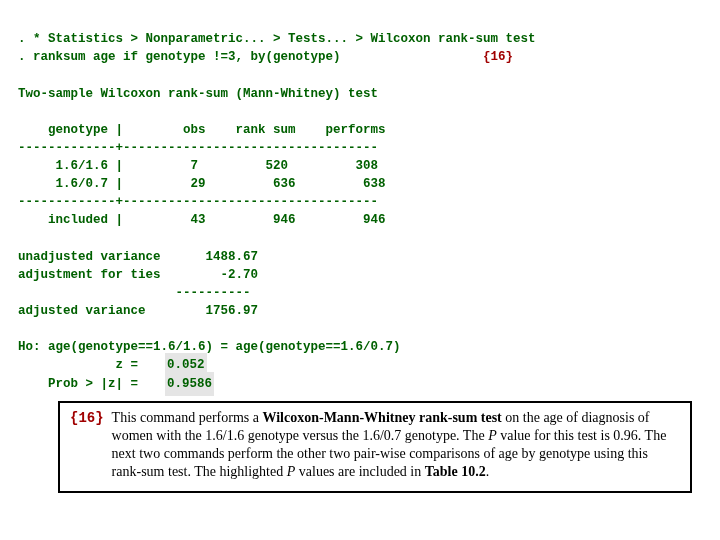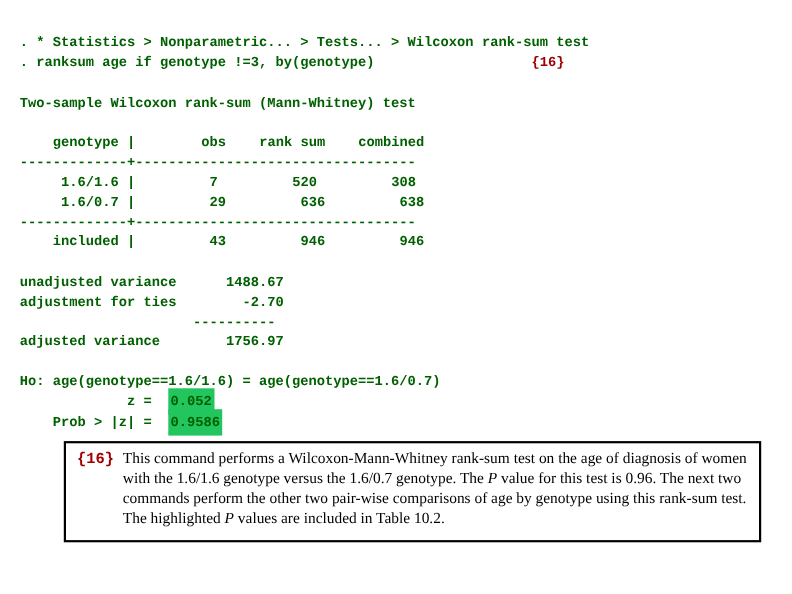--- a/index.html
+++ b/index.html
@@ -16,22 +16,23 @@
     color: #006000;
     white-space: pre;
     line-height: 1.45;
     font-weight: bold;
   }
   .annot {
     color: #a00000;
     font-weight: bold;
   }
   .hl {
-    background: #22c55e;
+    background: #e5e5e5;
     padding: 5px 2px;
+    margin-left: 12px;
   }
   .note-box {
     margin: 8px 0 0 40px;
     width: 610px;
     border: 2px solid #000;
     background: #fff;
     padding: 6px 10px 10px 10px;
     font-family: "Times New Roman", serif;
     font-size: 14px;
     line-height: 1.3;
@@ -39,33 +40,33 @@
     display: flex;
     gap: 8px;
   }
   .note-tag {
     color: #a00000;
     font-weight: bold;
     font-family: "Courier New", monospace;
     font-size: 14px;
     flex: 0 0 auto;
   }
-  .note-body b { font-weight: normal; }
+  .note-body b { font-weight: bold; }
   .note-body i { font-style: italic; }
 </style>
 </head>
 <body>
 
 <div class="stata">
 <span>. * Statistics &gt; Nonparametric... &gt; Tests... &gt; Wilcoxon rank-sum test</span>
 <span>. ranksum age if genotype !=3, by(genotype)</span>                   <span class="annot">{16}</span>
 
 <span>Two-sample Wilcoxon rank-sum (Mann-Whitney) test</span>
 
-    <span>genotype |</span>        <span>obs</span>    <span>rank sum</span>    <span>combined</span>
+    <span>genotype |</span>        <span>obs</span>    <span>rank sum</span>    <span>performs</span>
 <span>-------------+----------------------------------</span>
      <span>1.6/1.6 |</span>         <span>7</span>         <span>520</span>         <span>308</span>
      <span>1.6/0.7 |</span>         <span>29</span>         <span>636</span>         <span>638</span>
 <span>-------------+----------------------------------</span>
     <span>included |</span>         <span>43</span>         <span>946</span>         <span>946</span>
 
 <span>unadjusted variance</span>      <span>1488.67</span>
 <span>adjustment for ties</span>        <span>-2.70</span>
                      <span>----------</span>
 <span>adjusted variance</span>        <span>1756.97</span>

